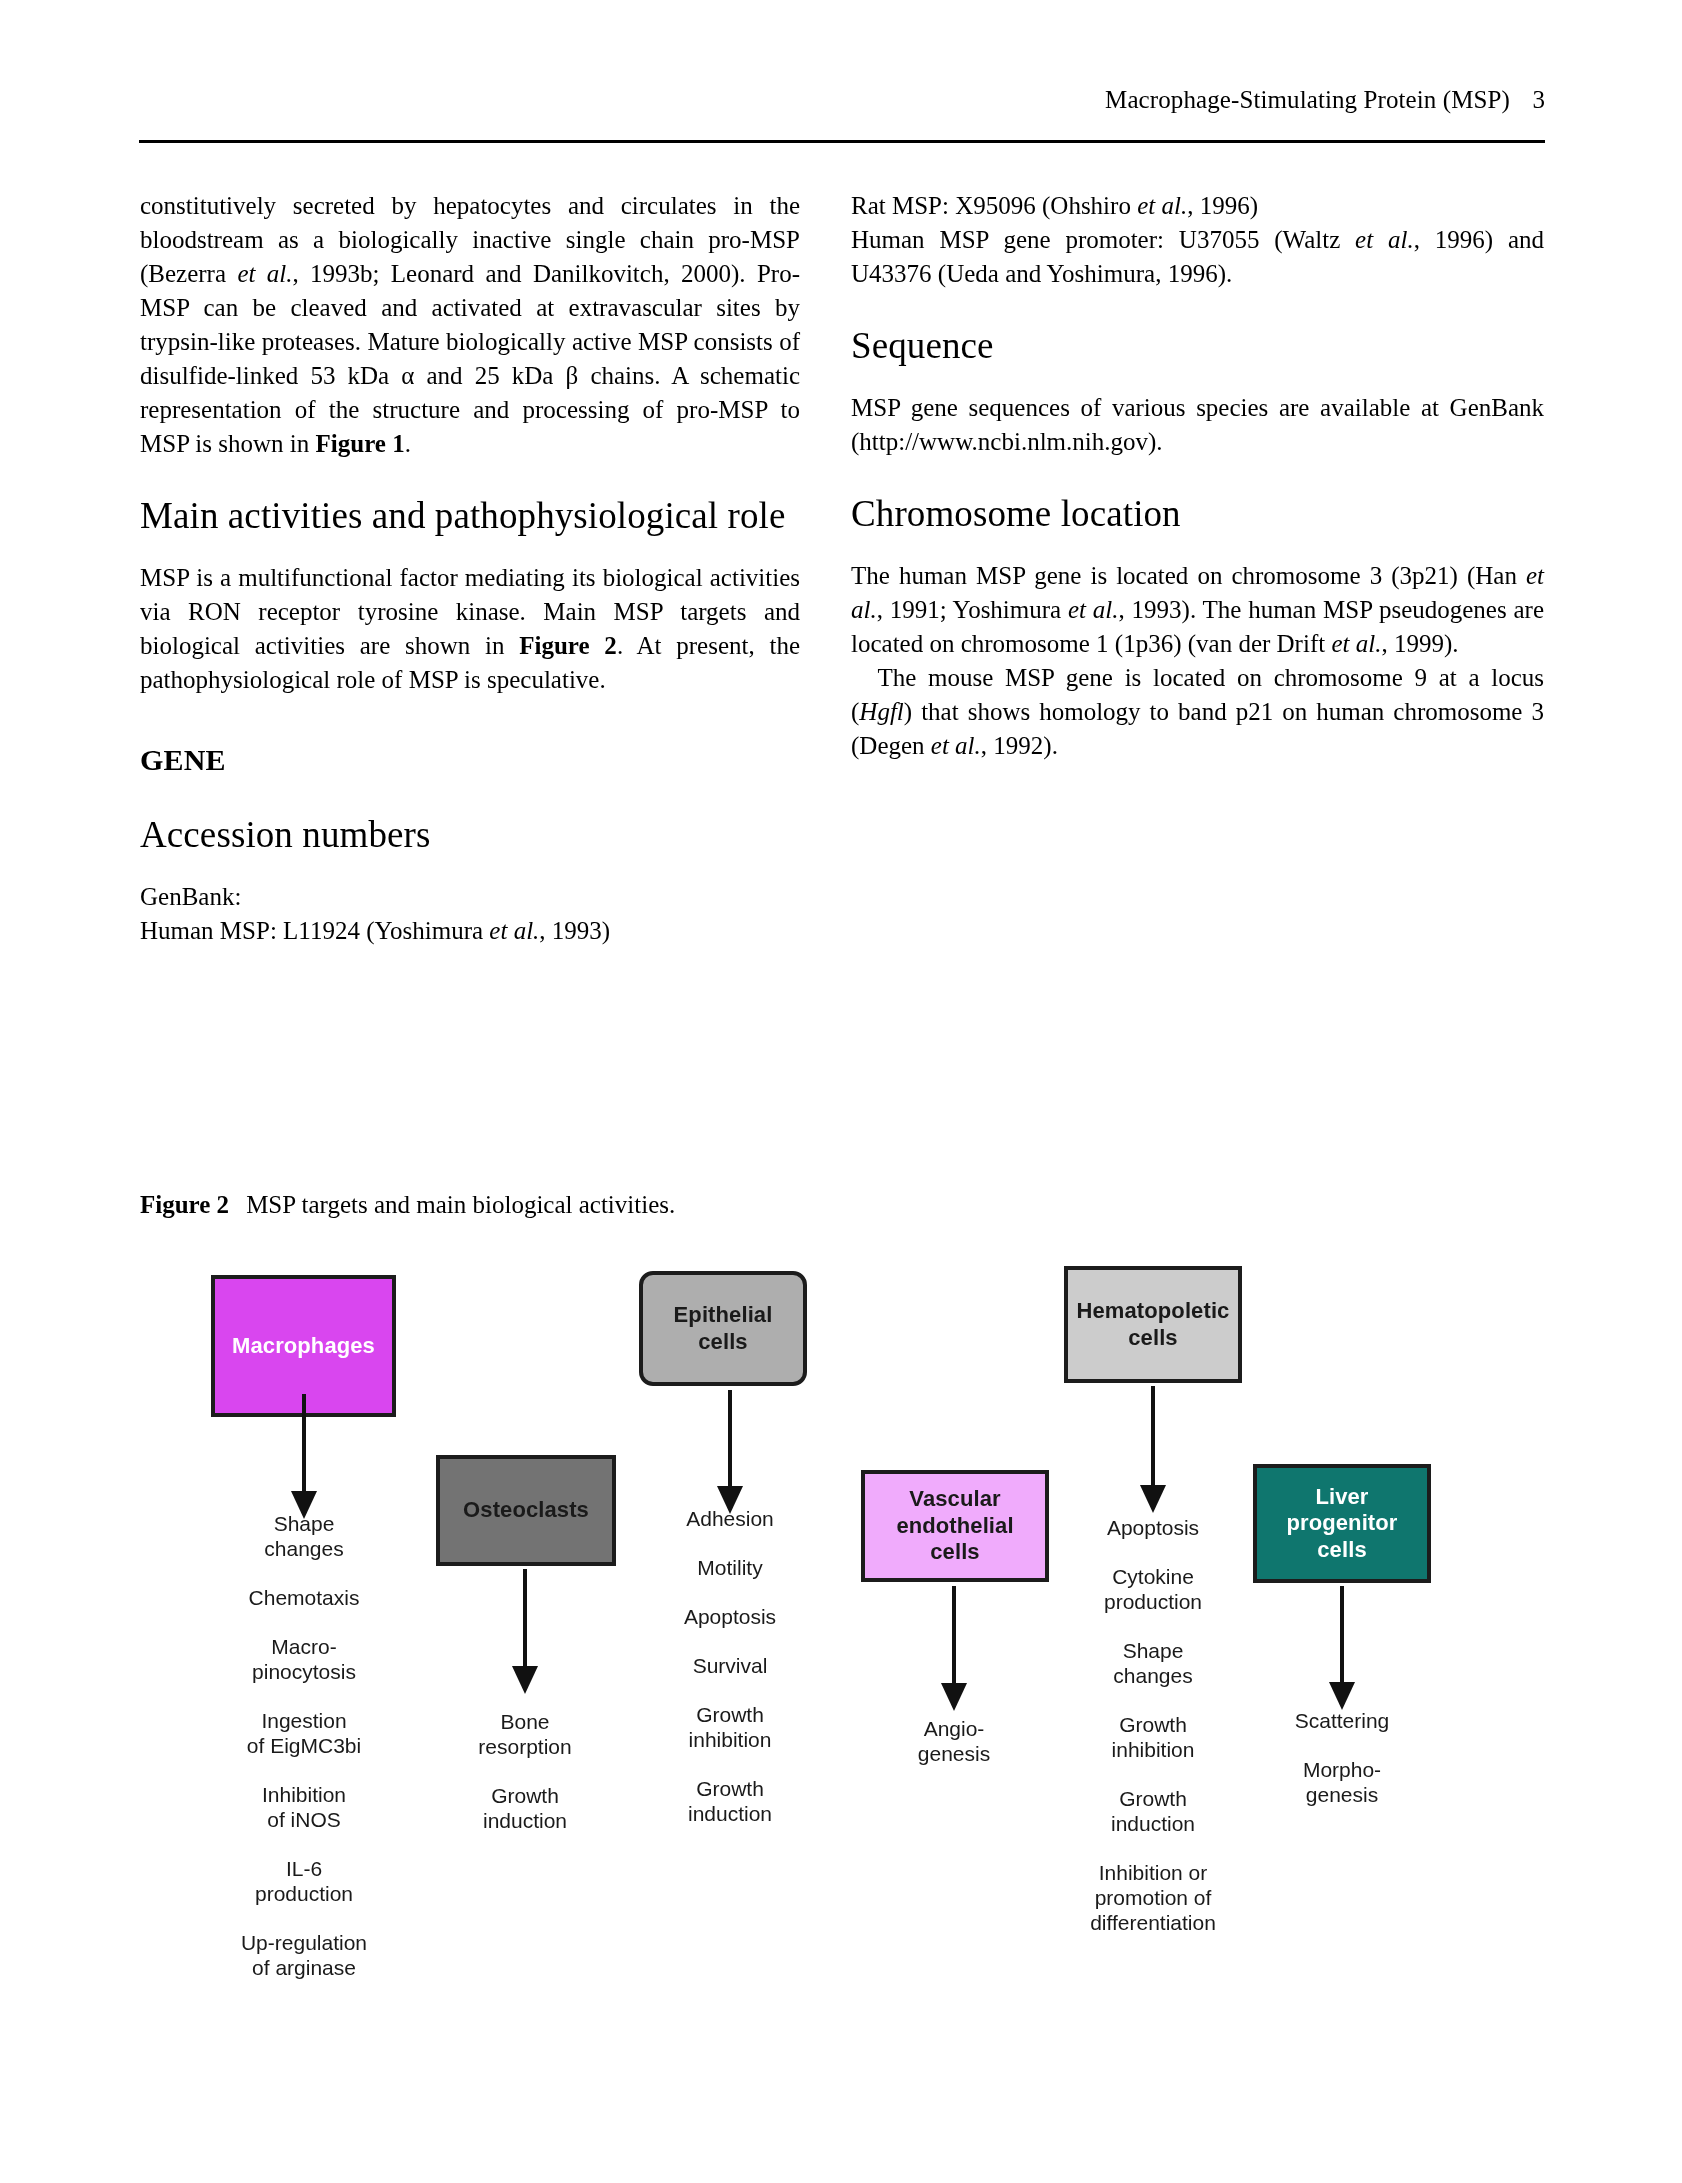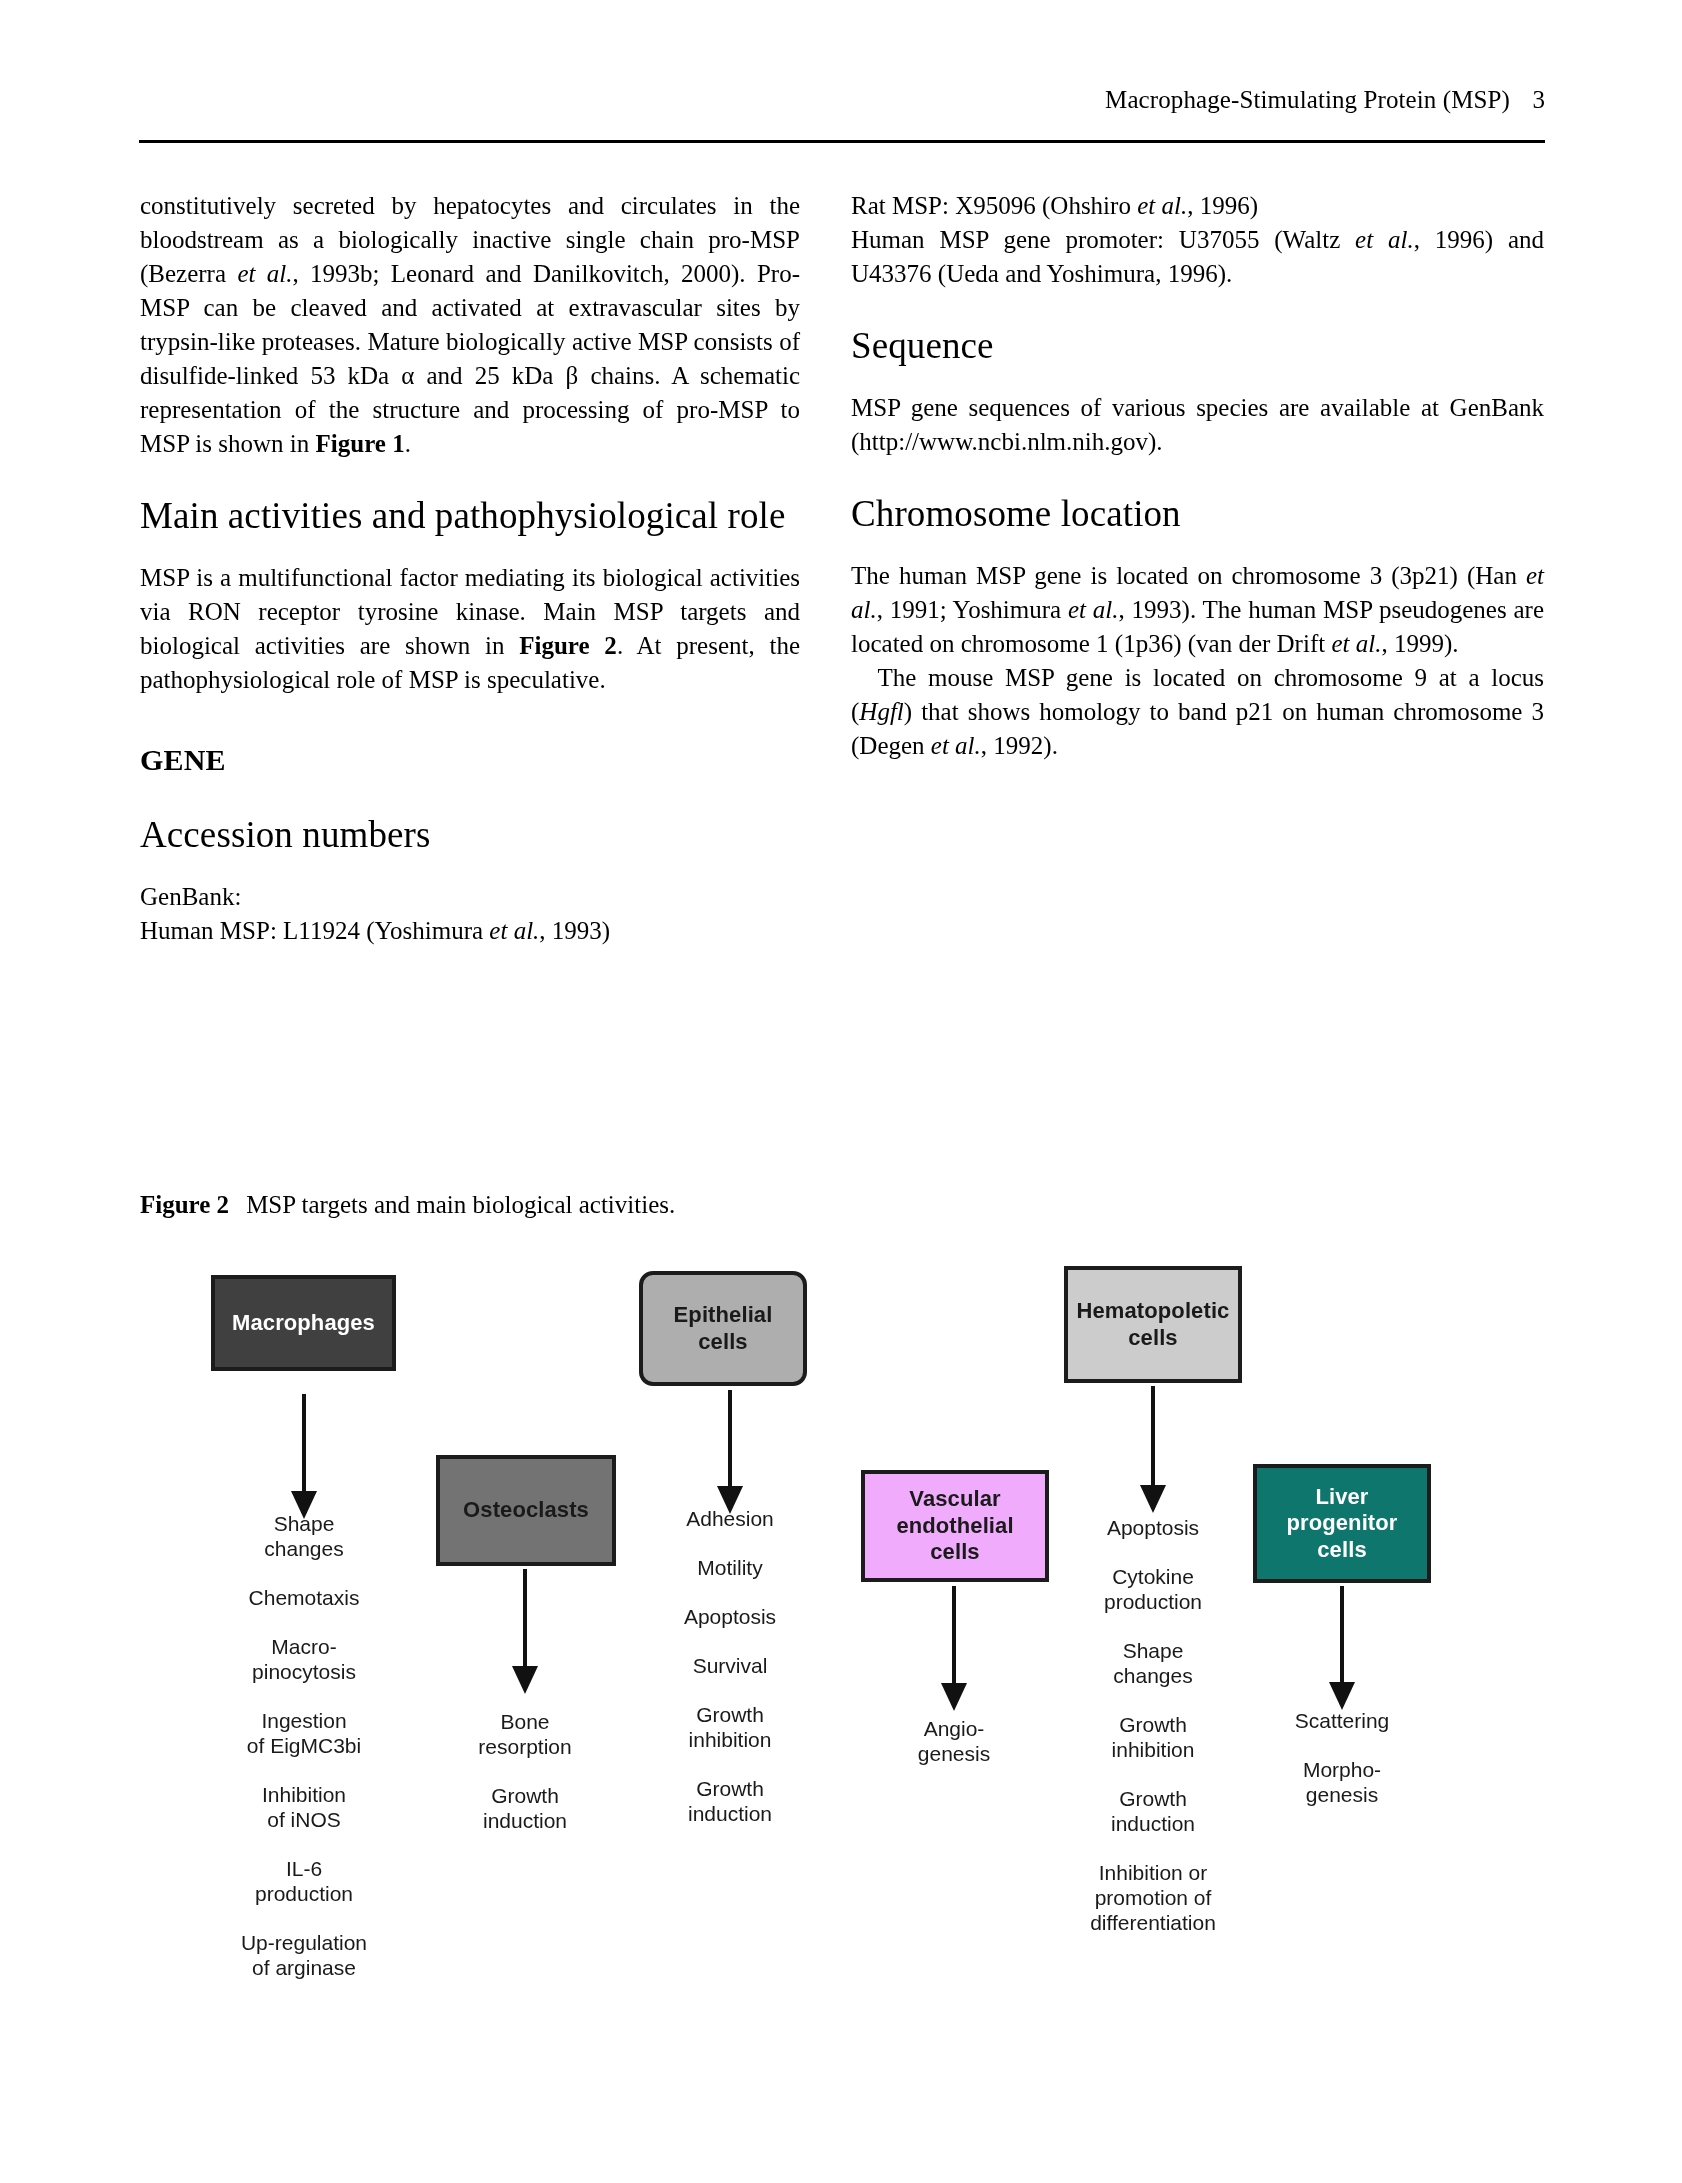--- a/index.html
+++ b/index.html
@@ -131,21 +131,21 @@
 
     <p class="body indent"><span>The mouse MSP gene is located on chromosome 9 at a locus (</span><span class="it">Hgfl</span><span>) that shows homology to band p21 on human chromosome 3 (Degen </span><span class="it">et al.</span><span>, 1992).</span></p>
   </div>
 
   <div class="figcap">
     <span class="lbl">Figure 2</span><span class="gap"></span><span>MSP targets and main biological activities.</span>
   </div>
 
   <div class="figure">
 
-    <div class="node" id="n-macrophages" style="left: 211px; top: 1275px; width: 185px; height: 96px; background: #404040; color: rgb(255, 255, 255);">
+    <div class="node" id="n-macrophages" style="left: 211px; top: 1275px; width: 185px; height: 142px; background: #d946ef; color: rgb(255, 255, 255);">
       <span style="white-space: pre-line;">Macrophages</span>
     </div>
 
     <div class="node" id="n-epithelial" style="left: 639px; top: 1271px; width: 168px; height: 115px; background: rgb(174, 174, 174); color: rgb(26, 26, 26); border-radius: 14px;">
       <span style="white-space: pre-line;">Epithelial
 cells</span>
     </div>
 
     <div class="node" id="n-hematopoietic" style="left: 1064px; top: 1266px; width: 178px; height: 117px; background: rgb(204, 204, 204); color: rgb(26, 26, 26);">
       <span style="white-space: pre-line;">Hematopoletic

